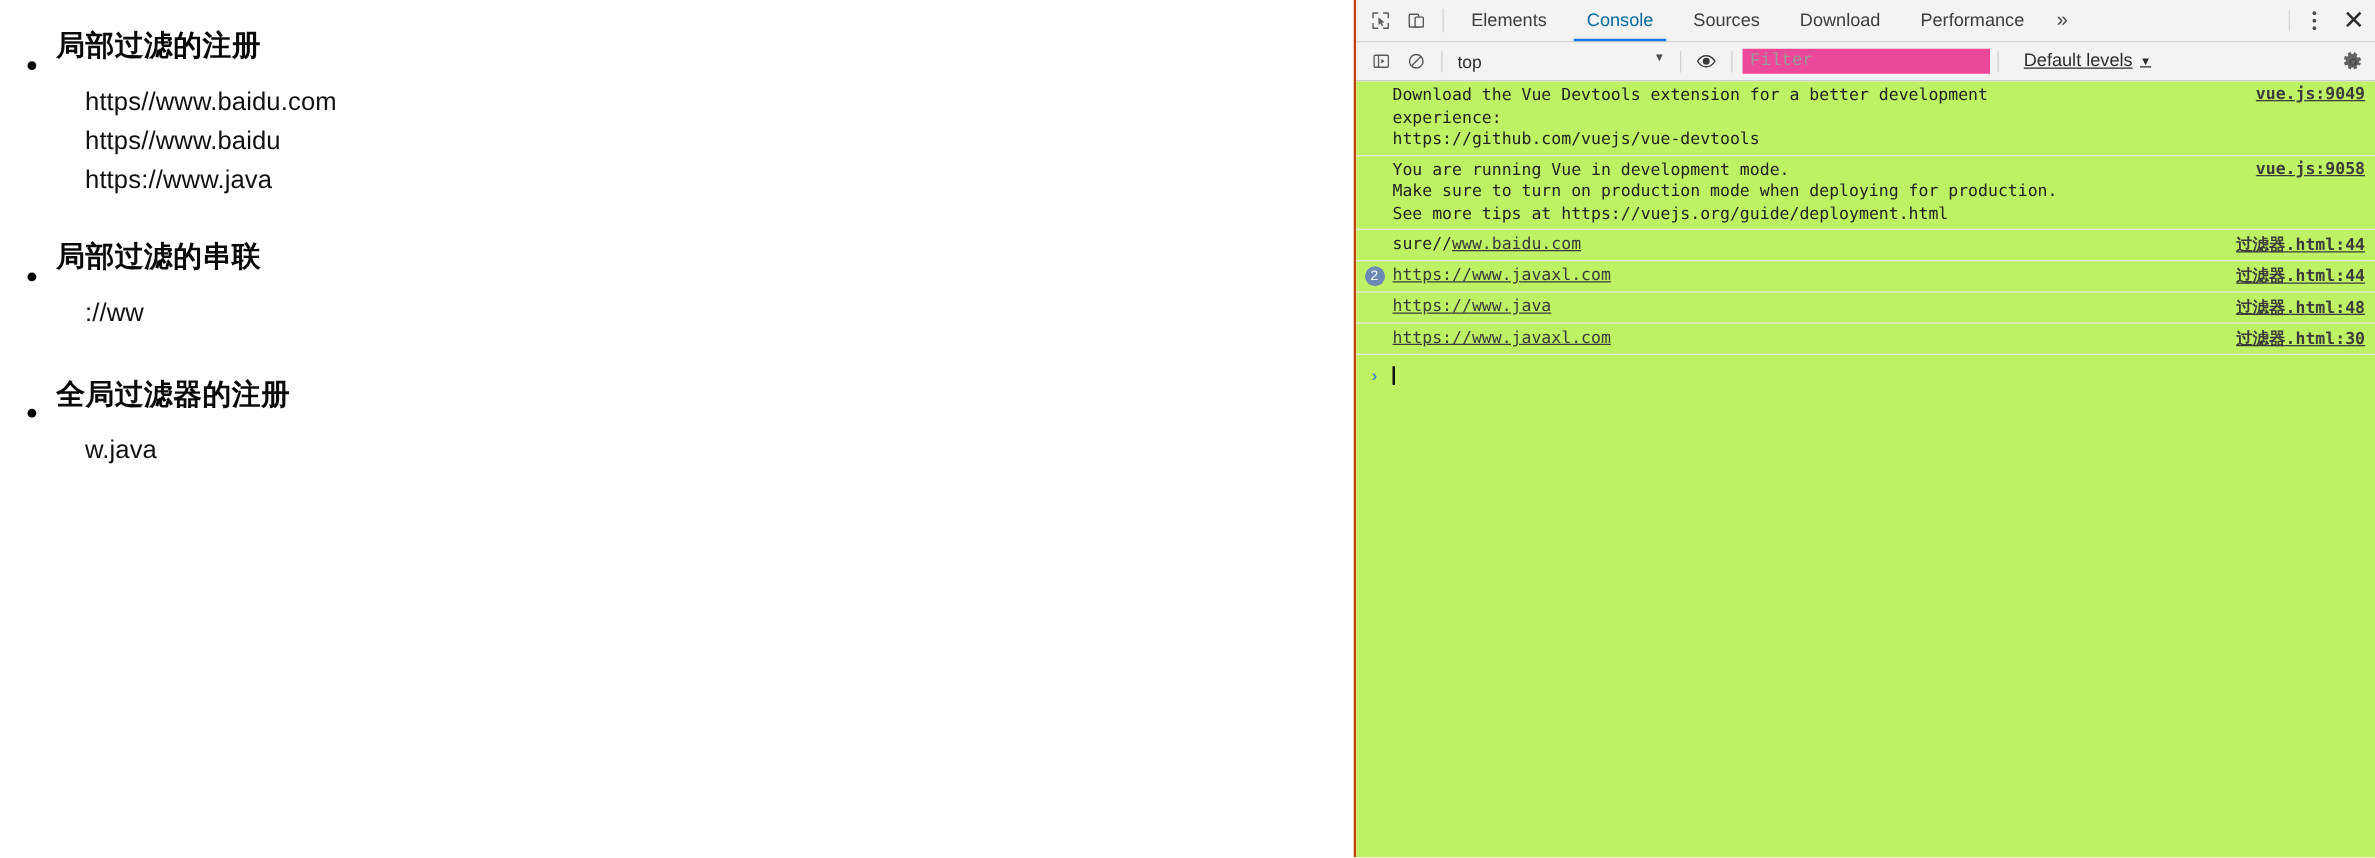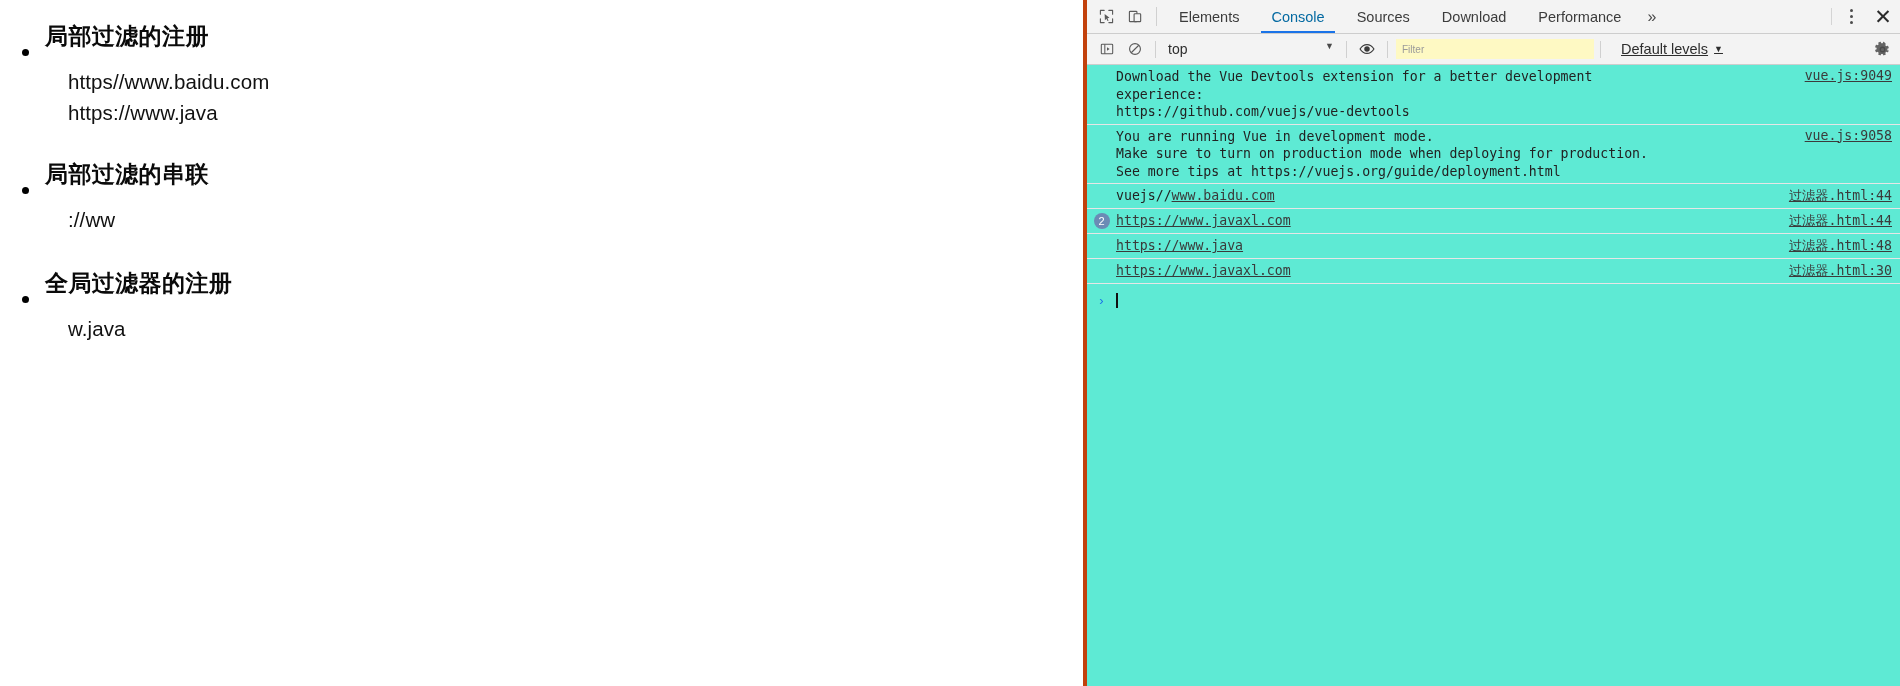--- a/index.html
+++ b/index.html
@@ -73,21 +73,21 @@
   }
   .gap-a { height: 24px; }
   .gap-b { height: 26px; }
 
   
   .devtools {
     position: relative;
     width: 817px;
     height: 686px;
     background: #ffffff;
-    border-left: 4px solid #c2410c;
+    border-left: 2px solid #c2410c;
     box-sizing: border-box;
     display: flex;
     flex-direction: column;
     font-family: "Liberation Sans", sans-serif;
   }
 
   
   .dt-tabbar {
     height: 33px;
     min-height: 33px;
@@ -222,23 +222,23 @@
   }
   .fb-filterwrap {
     margin-left: 2px;
     width: 198px;
   }
   .fb-filter {
     width: 100%;
     height: 20px;
     border: none;
     outline: none;
-    background: #fef9c3;
-    font-size: 10px;
-    font-family: Liberation Sans, sans-serif;
+    background: #ec4899;
+    font-size: 14px;
+    font-family: Liberation Mono, monospace;
     color: #202020;
     padding: 0 6px;
     box-sizing: border-box;
   }
   .fb-filter::placeholder { color: #9a9a9a; }
   .fb-levels {
     margin-left: 14px;
     font-size: 14.5px;
     color: #2d2d2d;
     cursor: pointer;
@@ -256,21 +256,21 @@
     align-items: center;
     justify-content: center;
     color: #4a4a4a;
     cursor: pointer;
   }
 
   
   .console-body {
     flex: 1;
     overflow: hidden;
-    background: #5eead4;
+    background: #bef264;
     font-family: "DejaVu Sans Mono", "Liberation Mono", monospace;
     font-size: 13.2px;
   }
   .log-row {
     display: flex;
     align-items: flex-start;
     border-bottom: 1px solid #e6e6e6;
     padding: 3px 0 3px 0;
     position: relative;
     min-height: 19px;
@@ -317,20 +317,21 @@
   }
   .log-src {
     margin-left: auto;
     padding-right: 8px;
     color: #3b3b3b;
     text-decoration: underline;
     white-space: nowrap;
     font-size: 13.2px;
     flex: 0 0 auto;
     cursor: pointer;
+    font-weight: bold;
   }
 
   .prompt-row {
     display: flex;
     align-items: center;
     padding: 5px 0 5px 0;
     min-height: 22px;
   }
   .prompt-arrow {
     width: 29px;
@@ -354,20 +355,21 @@
   <div class="page-pane">
     <div class="page-inner">
 
       <div class="section">
         <div class="bullet-row">
           <span class="bullet-dot"></span>
           <span class="bullet-title">局部过滤的注册</span>
         </div>
         <div class="body-block">
           <div class="body-line">https//www.baidu.com</div>
+          <div class="body-line">https//www.baidu</div>
           <div class="body-line">https://www.java</div>
         </div>
       </div>
 
       <div class="gap-a"></div>
 
       <div class="section">
         <div class="bullet-row">
           <span class="bullet-dot"></span>
           <span class="bullet-title">局部过滤的串联</span>
@@ -501,21 +503,21 @@
       <div class="log-row">
         <div class="log-gutter"></div>
         <div class="log-msg"><span>You are running Vue in development mode.
 Make sure to turn on production mode when deploying for production.
 See more tips at </span><span class="lnk">https://vuejs.org/guide/deployment.html</span></div>
         <div class="log-src">vue.js:9058</div>
       </div>
 
       <div class="log-row">
         <div class="log-gutter"></div>
-        <div class="log-msg"><span>vuejs//</span><span class="url">www.baidu.com</span></div>
+        <div class="log-msg"><span>sure//</span><span class="url">www.baidu.com</span></div>
         <div class="log-src">过滤器.html:44</div>
       </div>
 
       <div class="log-row">
         <div class="log-gutter">
           <span class="count-badge">2</span>
         </div>
         <div class="log-msg"><span class="url">https://www.javaxl.com</span></div>
         <div class="log-src">过滤器.html:44</div>
       </div>

